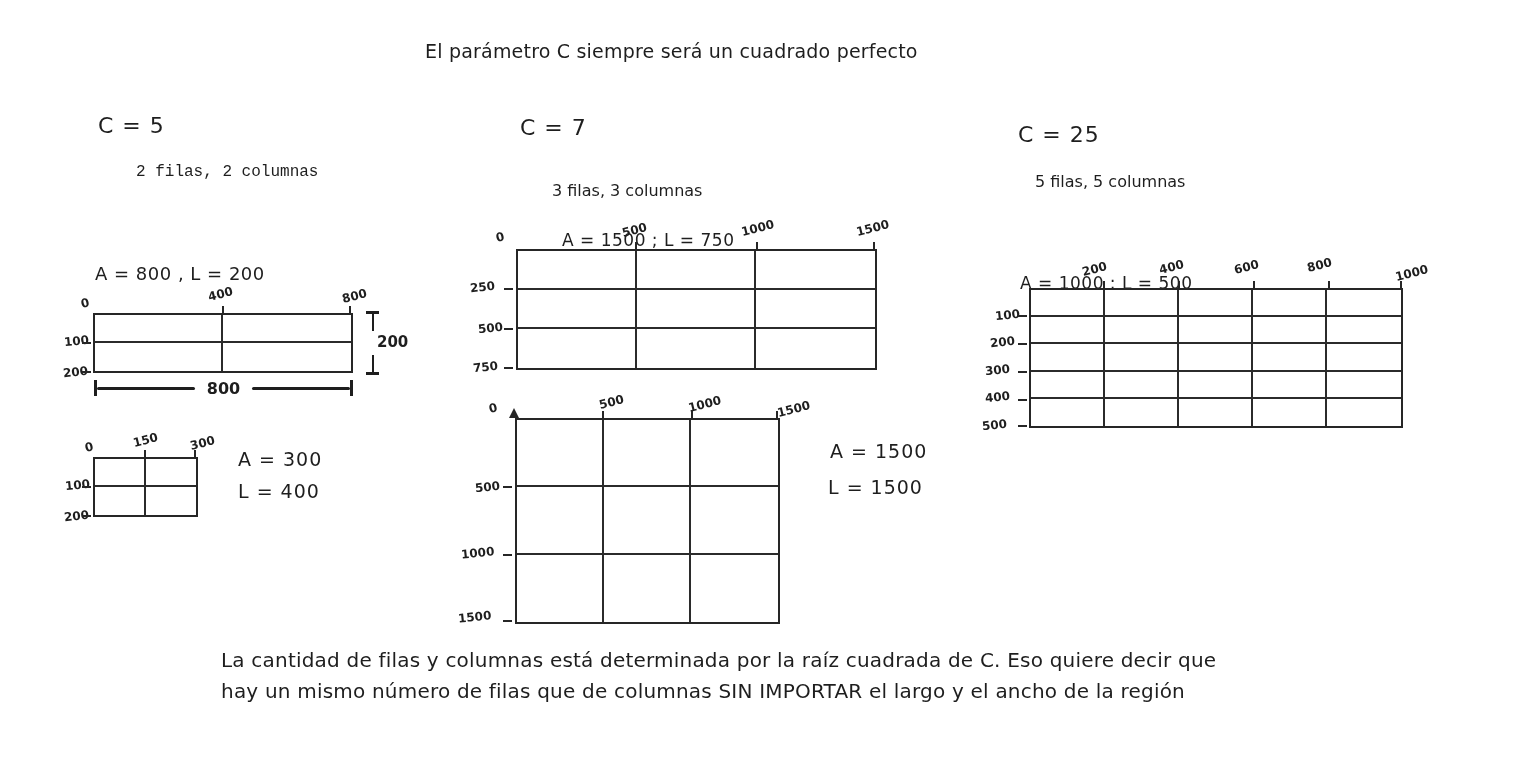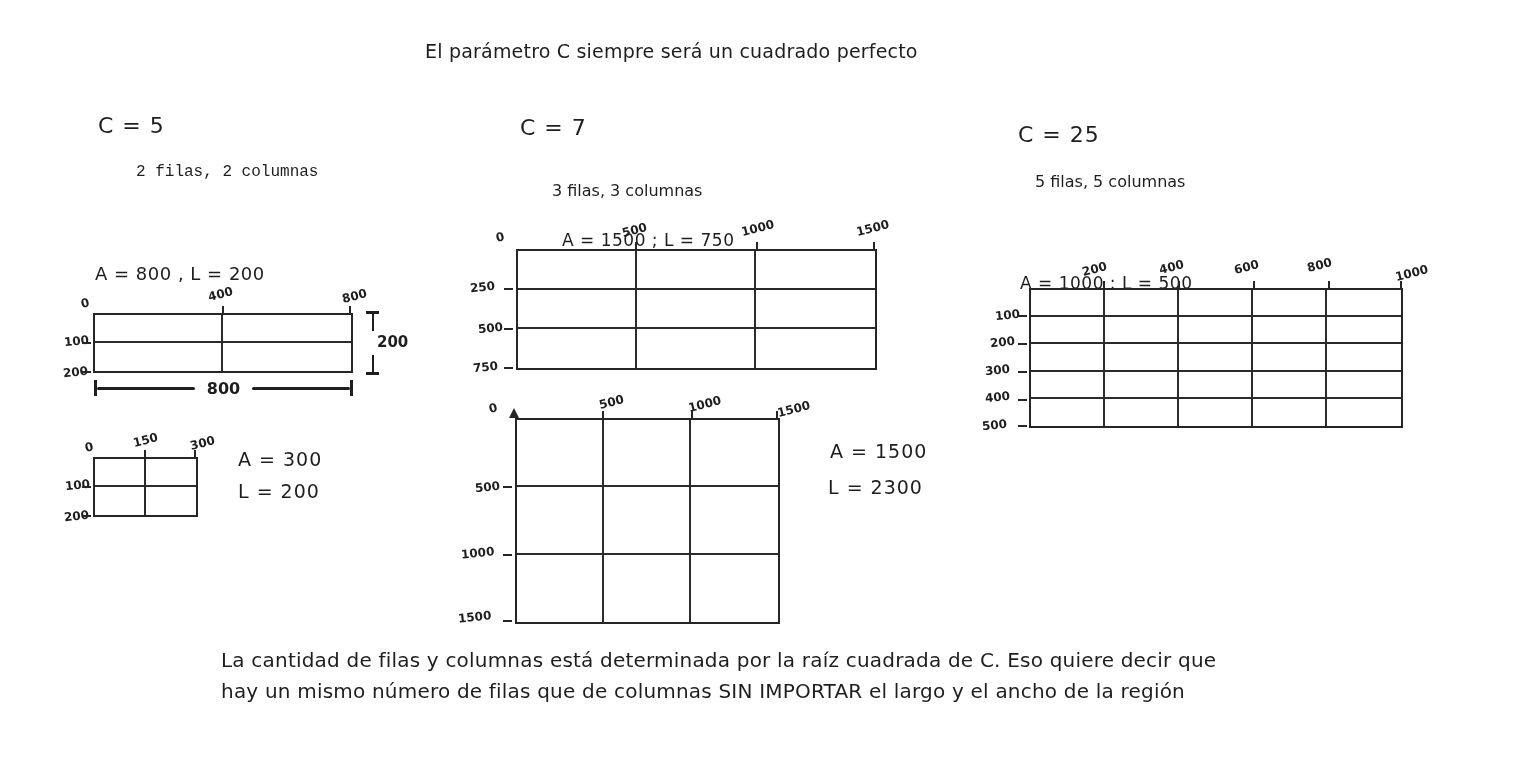--- a/index.html
+++ b/index.html
@@ -102,21 +102,21 @@
   <span class="xt" style="left:40px; top:-24px;">150</span>
   <span class="xt" style="left:97px; top:-21px;">300</span>
   <span class="xd" style="left:51px; top:-7px;"></span>
   <span class="xd" style="left:101px; top:-7px;"></span>
   <span class="yt" style="left:-28px; top:21px;">100</span>
   <span class="yt" style="left:-29px; top:52px;">200</span>
   <span class="yd" style="left:-11px; top:29px;"></span>
   <span class="yd" style="left:-11px; top:58px;"></span>
 </div>
 <div class="abs side" style="left:238px; top:448px;">A = 300</div>
-<div class="abs side" style="left:238px; top:480px;">L = 200</div>
+<div class="abs side" style="left:238px; top:480px;">L = 400</div>
 
 <div class="abs heading" style="left:520px; top:115px;">C = 7</div>
 <div class="abs sub" style="left:535px; top:181px;margin-left:17px;">3 filas, 3 columnas</div>
 <div class="abs params" style="left:562px; top:202px; font-size:17px;">A = 1500 ;   L = 750</div>
 
 <div class="gridwrap" style="left:516px; top:249px; width:361px; height:121px;">
   <div class="cells g3">
     <i></i>
       <i></i>
       <i></i>
@@ -163,21 +163,21 @@
   <span class="xd" style="left:176px; top:-7px;"></span>
   <span class="xd" style="left:261px; top:-7px;"></span>
   <span class="yt" style="left:-40px; top:62px;">500</span>
   <span class="yt" style="left:-54px; top:128px;">1000</span>
   <span class="yt" style="left:-57px; top:192px;">1500</span>
   <span class="yd" style="left:-12px; top:68px;"></span>
   <span class="yd" style="left:-12px; top:136px;"></span>
   <span class="yd" style="left:-12px; top:202px;"></span>
 </div>
 <div class="abs side" style="left:830px; top:440px;">A = 1500</div>
-<div class="abs side" style="left:828px; top:476px;">L = 2300</div>
+<div class="abs side" style="left:828px; top:476px;">L = 1500</div>
 
 <div class="abs heading" style="left:1018px; top:122px;">C = 25</div>
 <div class="abs sub" style="left:1035px; top:172px;">5 filas, 5 columnas</div>
 <div class="abs params" style="left:1020px; top:245px; font-size:17px;">A = 1000  ;   L = 500</div>
 
 <div class="gridwrap" style="left:1029px; top:288px; width:374px; height:140px;">
   <div class="cells g5">
     <i></i>
       <i></i>
       <i></i>

